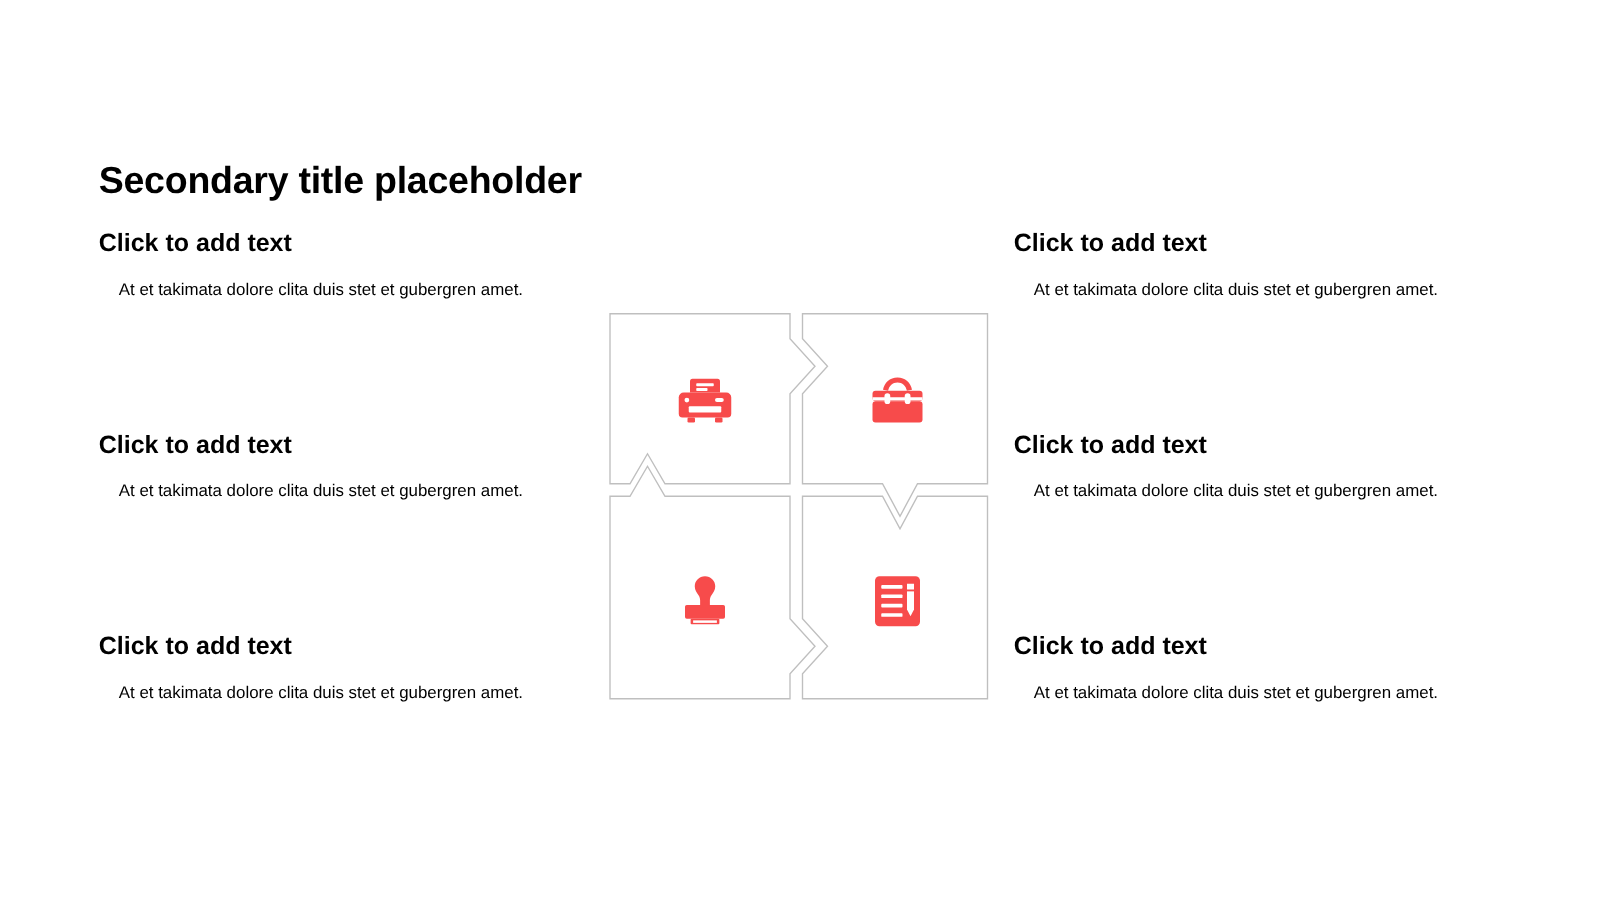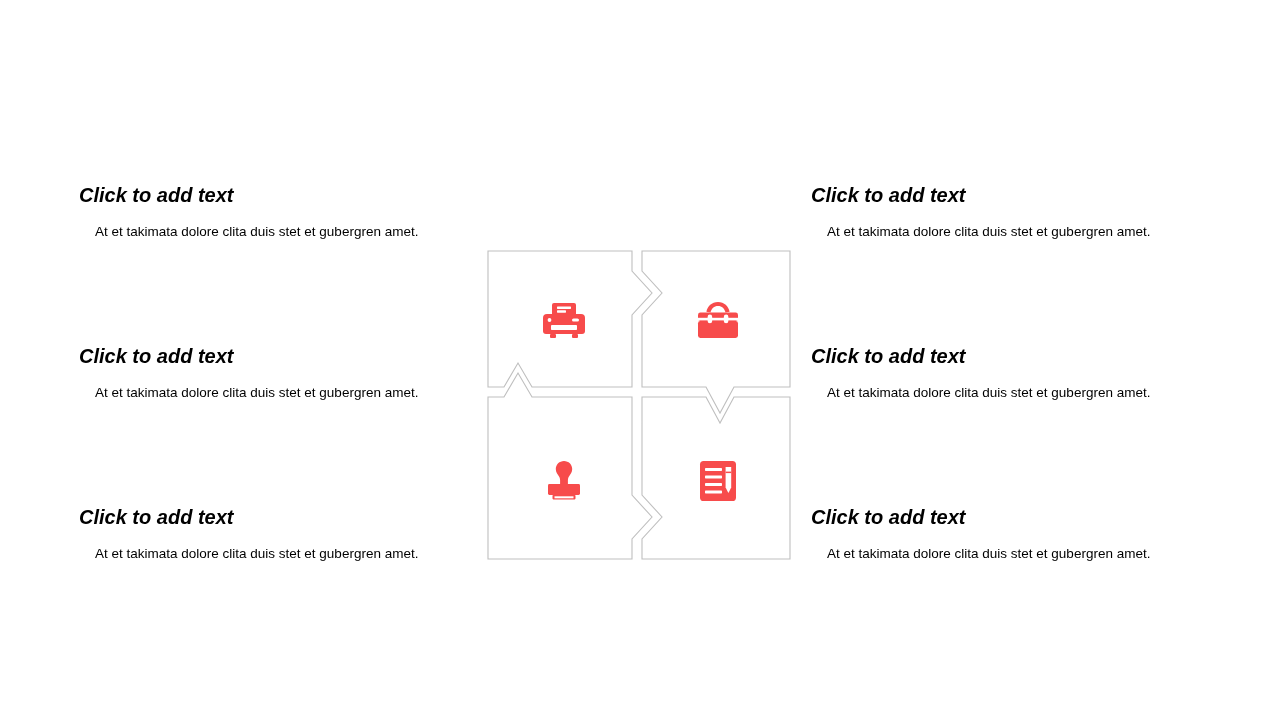--- a/index.html
+++ b/index.html
@@ -42,21 +42,20 @@
   }
   .text-block.left  { left: 79px;  text-align: left; }
   .text-block.right { left: 811px; text-align: left; }
 
   .tb-heading {
     font-size: 20px;
     font-weight: bold;
     line-height: 24px;
     margin: 0 0 9px 0;
     white-space: nowrap;
-    font-style: italic;
   }
   .tb-body {
     font-size: 13.5px;
     font-weight: normal;
     line-height: 17px;
     margin: 16px;
     white-space: nowrap;
   }
 
   
@@ -99,20 +98,21 @@
   .icon-pos-tl { left: 56px;  top: 50px;  }
   .icon-pos-tr { left: 210px; top: 50px;  }
   .icon-pos-bl { left: 56px;  top: 210px; }
   .icon-pos-br { left: 210px; top: 210px; }
 </style>
 </head>
 <body>
 
 <div class="slide">
 
+  <div class="slide-title">Secondary title placeholder</div>
 
   <div class="text-block left row-1">
     <div class="tb-heading">Click to add text</div>
     <div class="tb-body">At et takimata dolore clita duis stet et gubergren amet.</div>
   </div>
 
   <div class="text-block left row-2">
     <div class="tb-heading">Click to add text</div>
     <div class="tb-body">At et takimata dolore clita duis stet et gubergren amet.</div>
   </div>

